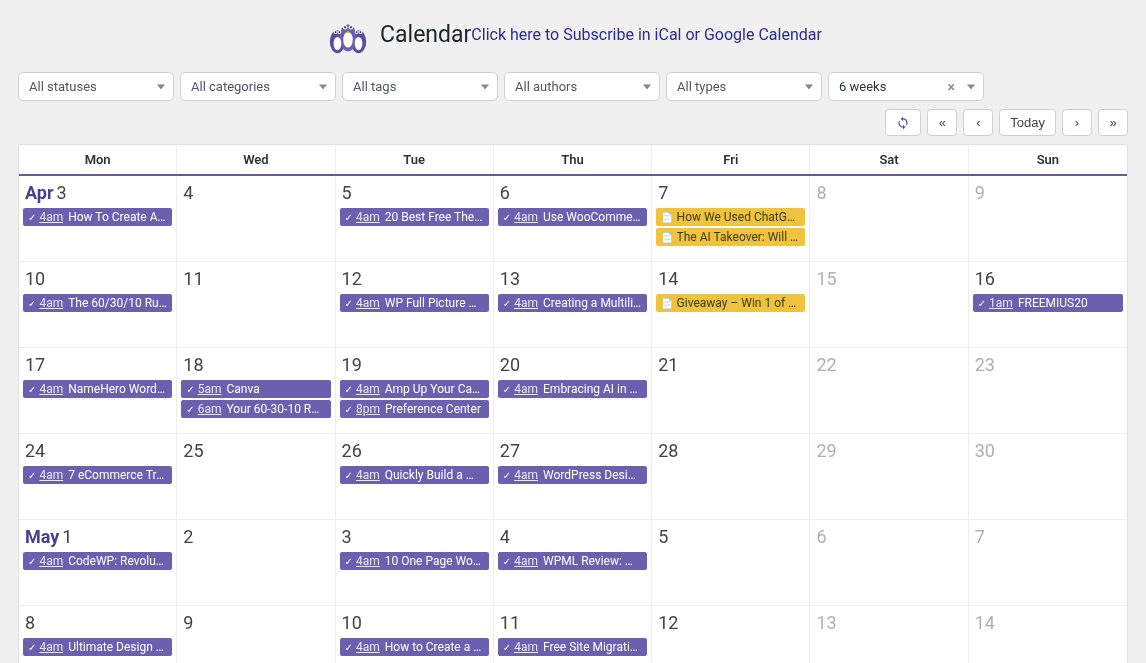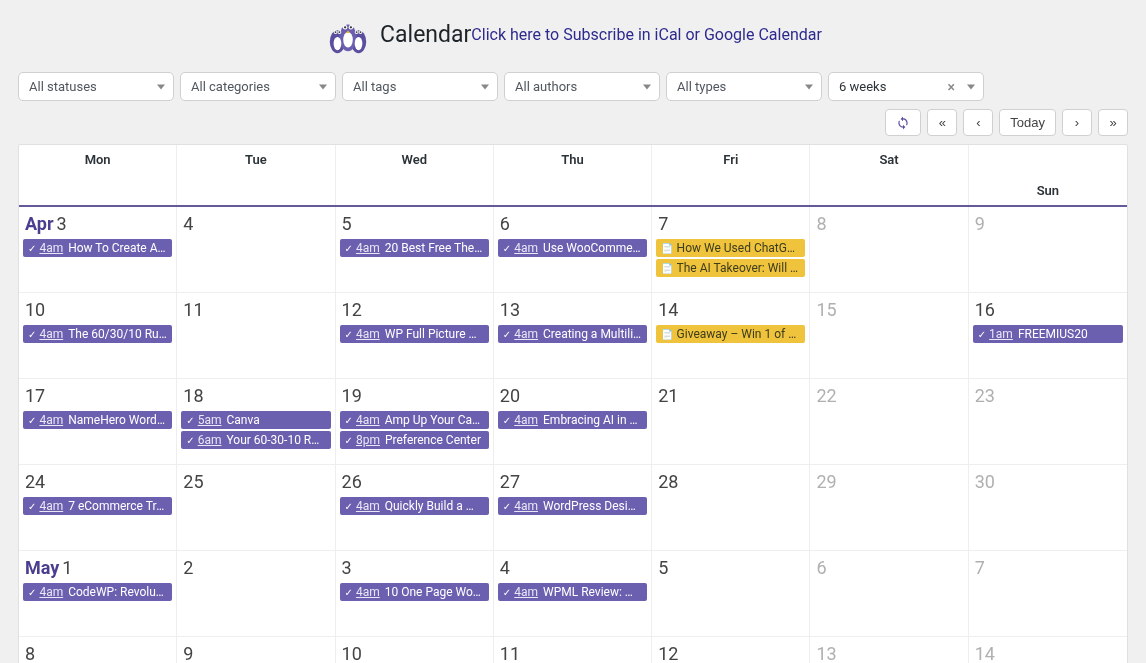--- a/index.html
+++ b/index.html
@@ -96,21 +96,21 @@
   grid-template-columns: repeat(7, 1fr);
   border-bottom: 2px solid #635a9b;
 }
 .cal-head-cell {
   padding: 7px 0;
   text-align: center;
   font-weight: 600;
   font-size: 13px;
   border-right: 1px solid #eee;
 }
-.cal-head-cell:last-child { border-right: none; margin-top: 31px; }
+.cal-head-cell:last-child { border-right: none; }
 .cal-body { }
 .week {
   display: grid;
   grid-template-columns: repeat(7, 1fr);
   min-height: 86px;
   border-bottom: 1px solid #eee;
 }
 .day {
   border-right: 1px solid #eee;
   padding: 4px 2px;
@@ -224,22 +224,22 @@
   <button class="nav-btn">«</button>
   <button class="nav-btn">‹</button>
   <button class="nav-btn">Today</button>
   <button class="nav-btn">›</button>
   <button class="nav-btn">»</button>
 </div>
 
 <div class="calendar">
   <div class="cal-head" id="cal-head">
       <div class="cal-head-cell">Mon</div>
+      <div class="cal-head-cell">Wed</div>
       <div class="cal-head-cell">Tue</div>
-      <div class="cal-head-cell">Wed</div>
       <div class="cal-head-cell">Thu</div>
       <div class="cal-head-cell">Fri</div>
       <div class="cal-head-cell">Sat</div>
       <div class="cal-head-cell">Sun</div>
     </div>
   <div class="cal-body" id="cal-body">
       <div class="week">
         <div class="day">
           <div class="day-num"><span class="month-label">Apr</span>3</div>
           <div class="event">

